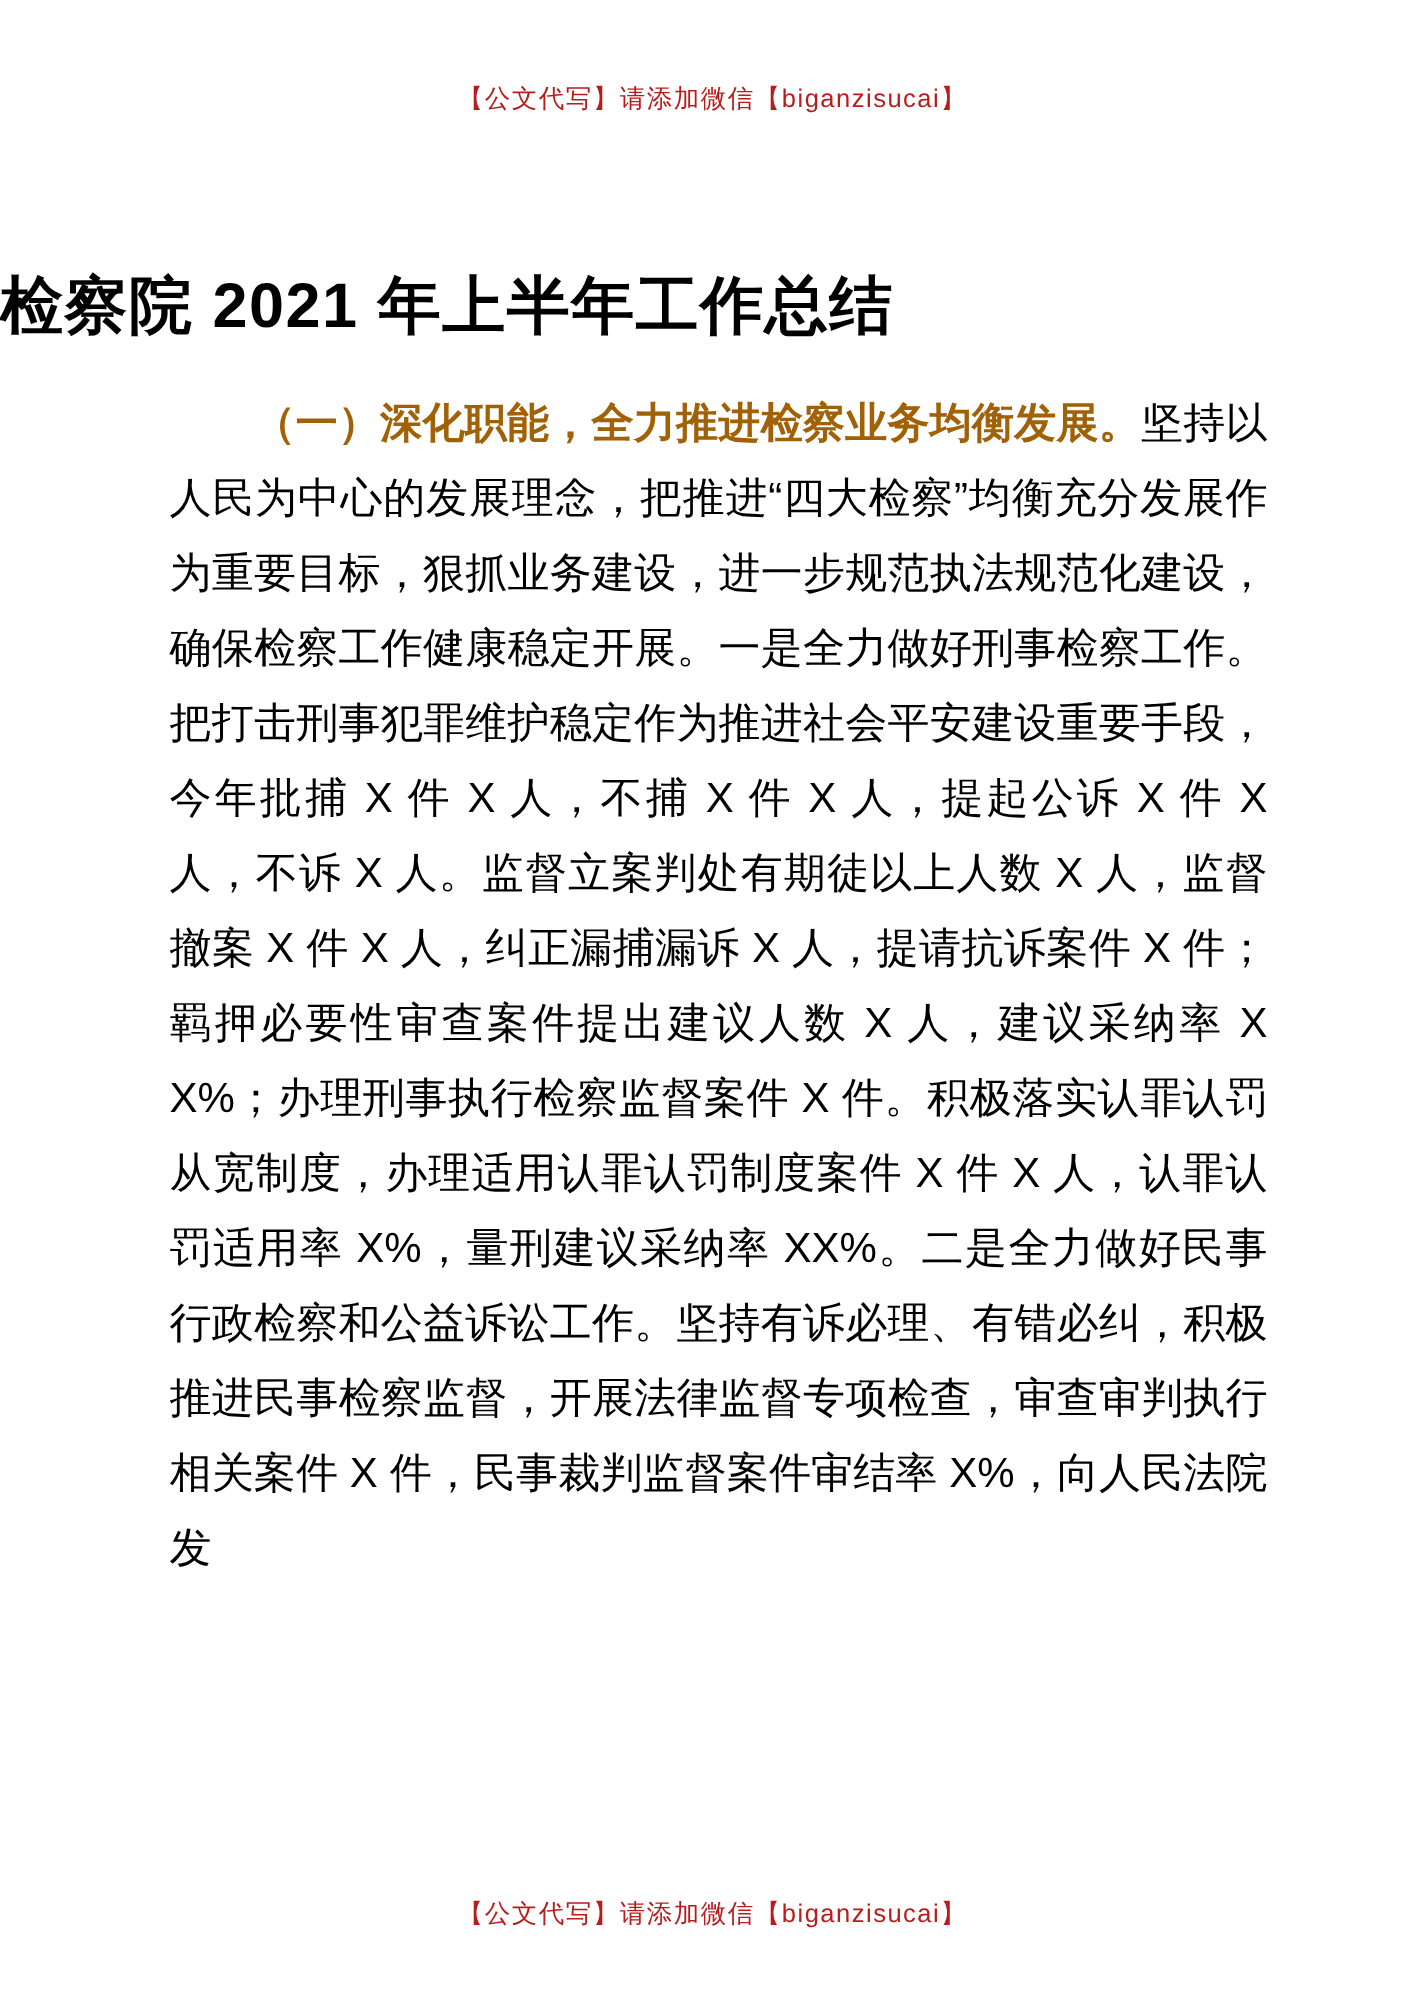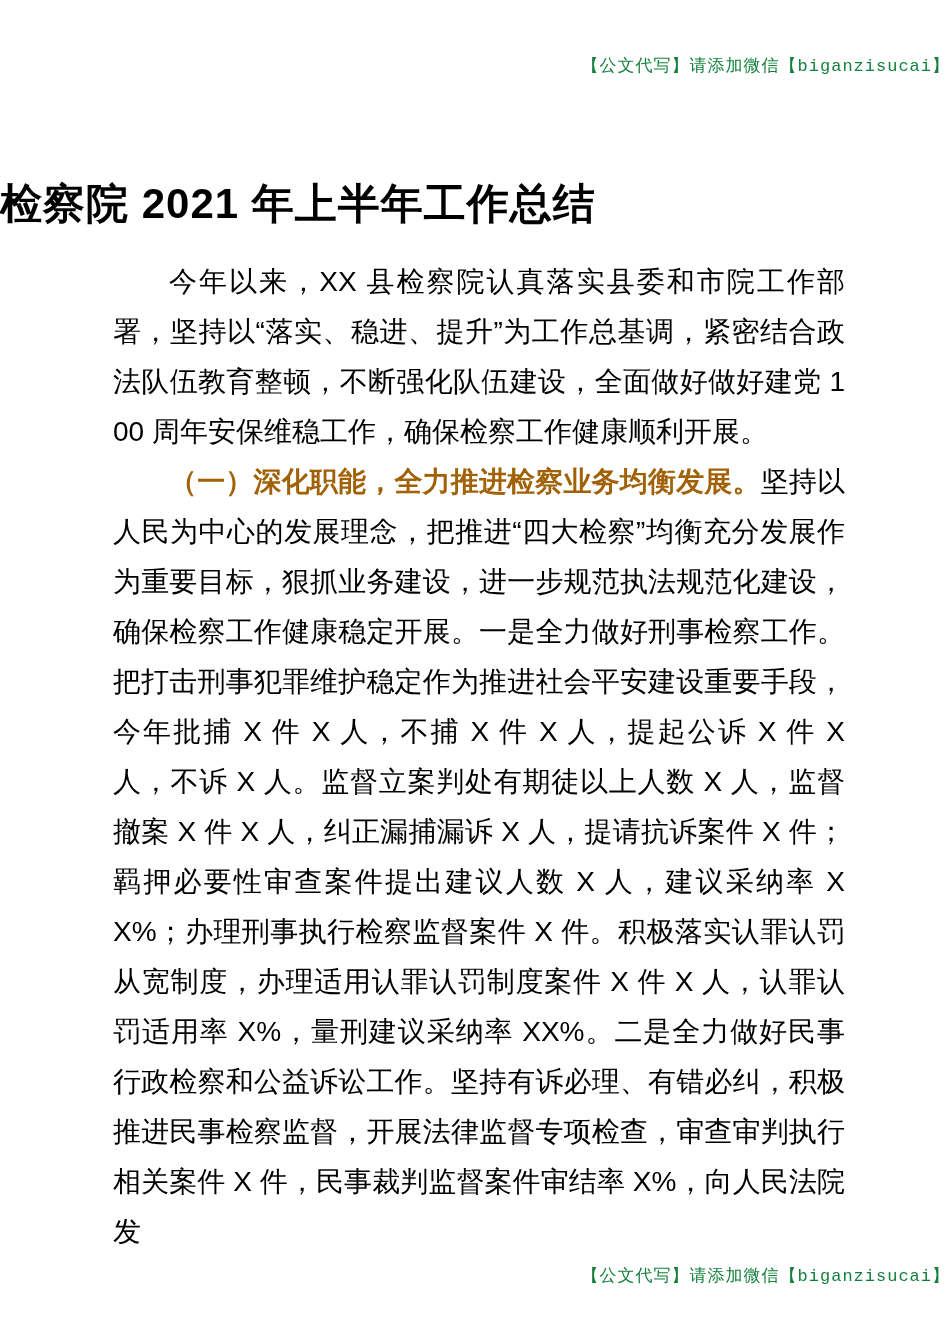--- a/index.html
+++ b/index.html
@@ -12,24 +12,24 @@
     width: 950px;
     height: 1344px;
     background: #ffffff;
     overflow: hidden;
     font-family: "Liberation Sans", sans-serif;
   }
   .watermark {
     position: absolute;
     left: 0;
     width: 100%;
-    text-align: right;
-    font-family: Liberation Mono, monospace;
+    text-align: center;
+    font-family: Liberation Sans, sans-serif;
     font-size: 17px;
-    color: #15803d;
+    color: #b91c1c;
     letter-spacing: 1px;
     white-space: nowrap;
   }
   .watermark-top { top: 54px; }
   .watermark-bottom { top: 1264px; }
   .doc-title {
     position: absolute;
     top: 176px;
     left: 0;
     width: 100%;
@@ -70,23 +70,20 @@
 <body>
 
 <div class="page">
 
   <div class="watermark watermark-top">【公文代写】请添加微信【biganzisucai】</div>
 
   <h1 class="doc-title">检察院 2021 年上半年工作总结</h1>
 
   <div class="content">
 
-    <p>
-      <span>今年以来，XX 县检察院认真落实县委和市院工作部署，坚持以“落实、稳进、提升”为工作总基调，紧密结合政法队伍教育整顿，不断强化队伍建设，全面做好做好建党 100 周年安保维稳工作，确保检察工作健康顺利开展。</span>
-    </p>
 
 
     <p>
       <span class="lead-blue">（一）深化职能，全力推进检察业务均衡发展。</span><span>坚持以人民为中心的发展理念，把推进“四大检察”均衡充分发展作为重要目标，狠抓业务建设，进一步规范执法规范化建设，确保检察工作健康稳定开展。一是全力做好刑事检察工作。把打击刑事犯罪维护稳定作为推进社会平安建设重要手段，今年批捕 X 件 X 人，不捕 X 件 X 人，提起公诉 X 件 X 人，不诉 X 人。监督立案判处有期徒以上人数 X 人，监督撤案 X 件 X 人，纠正漏捕漏诉 X 人，提请抗诉案件 X 件；羁押必要性审查案件提出建议人数 X 人，建议采纳率 XX%；办理刑事执行检察监督案件 X 件。积极落实认罪认罚从宽制度，办理适用认罪认罚制度案件 X 件 X 人，认罪认罚适用率 X%，量刑建议采纳率 XX%。二是全力做好民事行政检察和公益诉讼工作。坚持有诉必理、有错必纠，积极推进民事检察监督，开展法律监督专项检查，审查审判执行相关案件 X 件，民事裁判监督案件审结率 X%，向人民法院发</span>
     </p>
 
   </div>
 
   <div class="watermark watermark-bottom">【公文代写】请添加微信【biganzisucai】</div>
 

